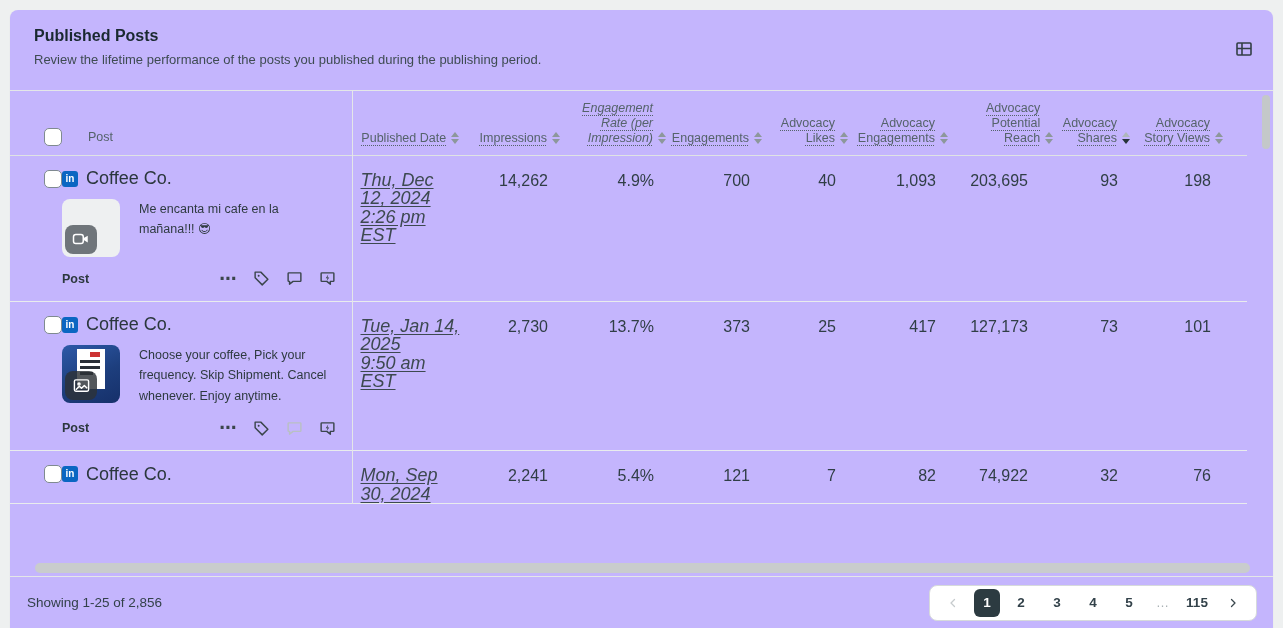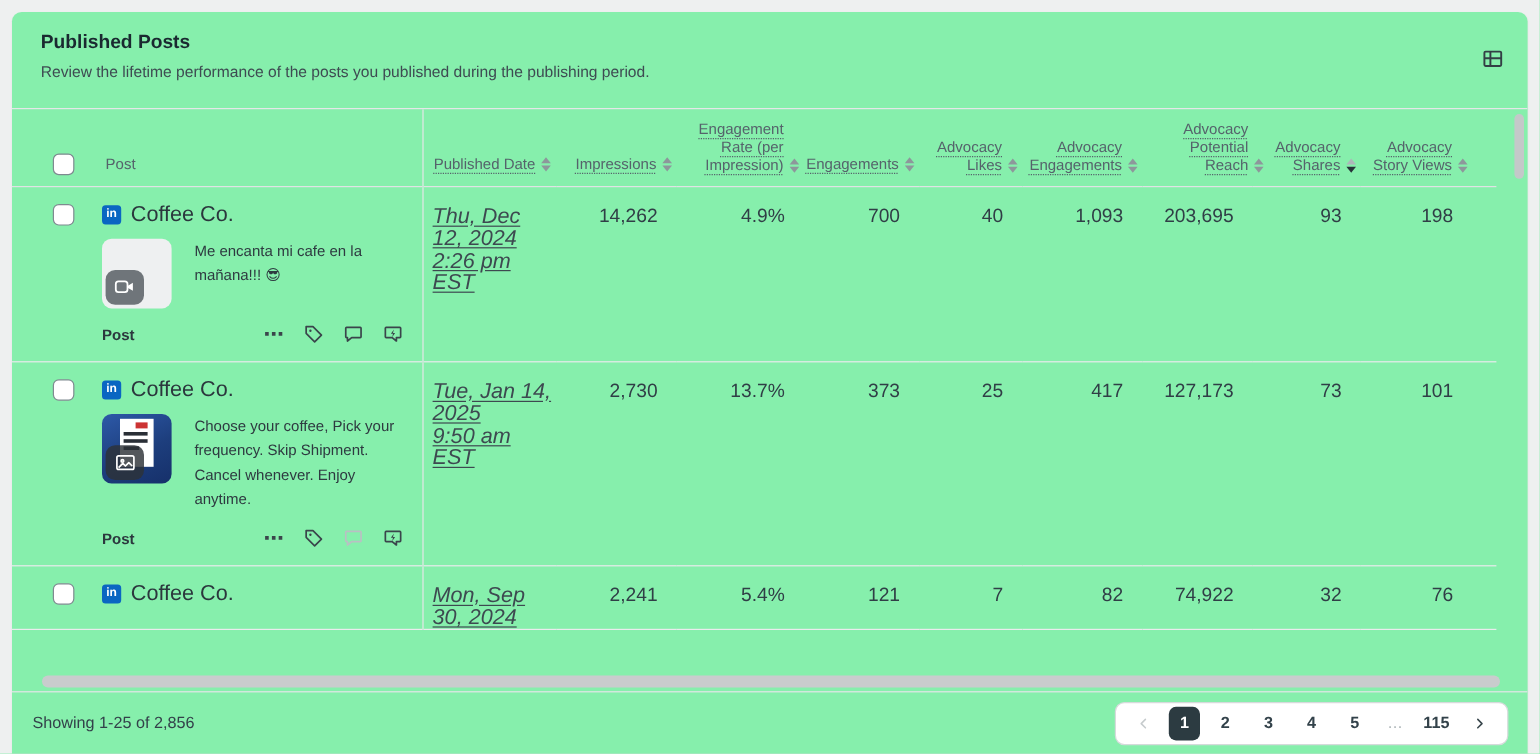--- a/index.html
+++ b/index.html
@@ -4,21 +4,21 @@
 <style>
   * { box-sizing: border-box; margin: 0; padding: 0; }
   html, body { width: 1283px; height: 628px; overflow: hidden; }
   body {
     background: #eef0f0;
     font-family: "Liberation Sans", "DejaVu Sans", sans-serif;
     color: #2f3b41;
   }
   .card {
     position: absolute; left: 10px; top: 10px; width: 1263px; height: 618px;
-    background: #86efac; border-radius: 8px 8px 0 0;
+    background: #c4b5fd; border-radius: 8px 8px 0 0;
     box-shadow: 0 1px 2px rgba(0,0,0,.06);
     overflow: hidden;
   }
   
   .card-header { position: relative; height: 80px; padding: 17px 24px 0 24px; }
   .card-title { font-size: 16px; font-weight: bold; color: #1a2930; }
   .card-subtitle { margin-top: 7px; font-size: 13px; color: #3e4b52; }
   .grid-icon-btn {
     position: absolute; right: 18px; top: 28px; width: 22px; height: 22px;
     display: grid; place-items: center; cursor: pointer; color: #333f45;
@@ -33,21 +33,21 @@
   .h-label {
     font-size: 12.5px; font-weight: normal; line-height: 15px; color: #55636b;
     text-align: right; text-decoration: underline dotted; text-underline-offset: 3px;
     text-decoration-thickness: 1px;
   }
   .h-label.left { text-align: center; }
   .w60 { max-width: 60px; display: inline-block; }
   .w62 { max-width: 62px; display: inline-block; margin-left: 34px; }
   .w74 { max-width: 74px; display: inline-block; }
   .w78 { max-width: 78px; display: inline-block; }
-  .w80 { max-width: 80px; display: inline-block; }
+  .w80 { max-width: 80px; display: inline-block; font-style: italic; }
   .sort { display: inline-flex; flex-direction: column; gap: 2px; margin-left: 5px; margin-bottom: 2px; }
   .tri-up { width: 0; height: 0; border-left: 4px solid transparent; border-right: 4px solid transparent; border-bottom: 5px solid #8d979b; }
   .tri-down { width: 0; height: 0; border-left: 4px solid transparent; border-right: 4px solid transparent; border-top: 5px solid #8d979b; }
   th.sorted-desc .tri-down { border-top-color: #273339; }
   th.sorted-desc .tri-up { border-bottom-color: #aeb6ba; }
   th.num, td.num { text-align: right; padding-right: 16px; }
   th.num { padding-right: 4px; }
   th.last, td.last { padding-right: 36px; }
   th.last { padding-right: 24px; }
   .th-post-inner { display: flex; align-items: center; padding-left: 34px; }
@@ -64,21 +64,21 @@
   .summary-title { font-size: 13.5px; font-weight: bold; color: #243239; }
   .summary-range { margin-top: 4px; font-size: 12.5px; color: #43525a; }
   td.num.b { font-weight: bold; color: #243239; font-size: 13.5px; }
   
   tr.post-row { border-bottom: 1px solid #e9eced; }
   td.num { font-size: 16px; color: #303e46; padding-top: 16px; }
   .date-cell { padding: 15px 4px 0 8px; }
   .date-link { font-size: 18px; color: #3d4950; cursor: pointer; font-style: italic; }
   .date-link span { display: block; line-height: 18.5px; text-decoration: underline; text-underline-offset: 2px; }
   .post-cell-inner { display: flex; padding: 14px 15px 13px 34px; }
-  .post-content { margin-left: 23px; flex: 1; min-width: 0; }
+  .post-content { flex: 1; min-width: 0; }
   .account-line { display: flex; align-items: center; gap: 8px; height: 18px; }
   .li-badge {
     width: 16px; height: 16px; border-radius: 3px; background: #0a66c2; color: #fff;
     font-size: 10px; font-weight: bold; display: grid; place-items: center; line-height: 1;
   }
   .account-name { font-size: 18px; color: #2b373d; }
   .media-row { display: flex; margin-top: 11px; }
   .thumb { width: 58px; height: 58px; border-radius: 8px; position: relative; flex: none; overflow: hidden; cursor: pointer; }
   .thumb-video { background: #eef0f1; }
   .media-badge {

